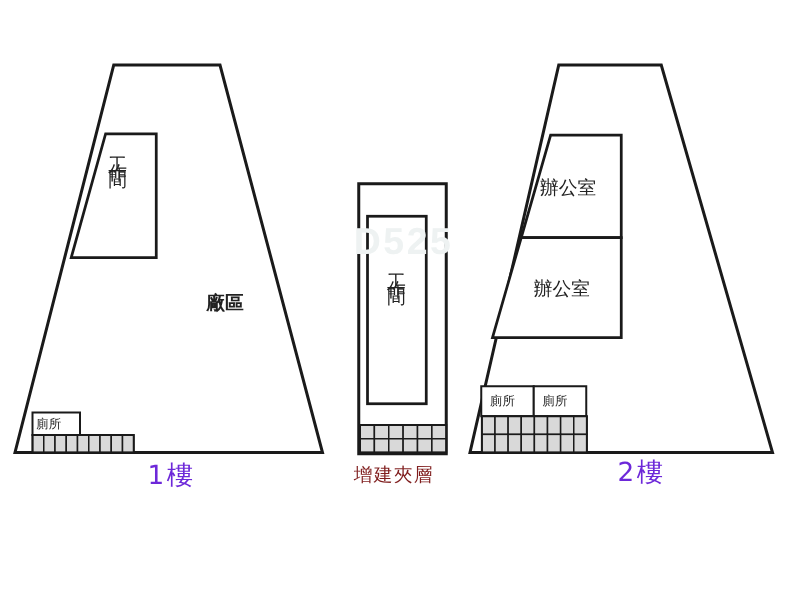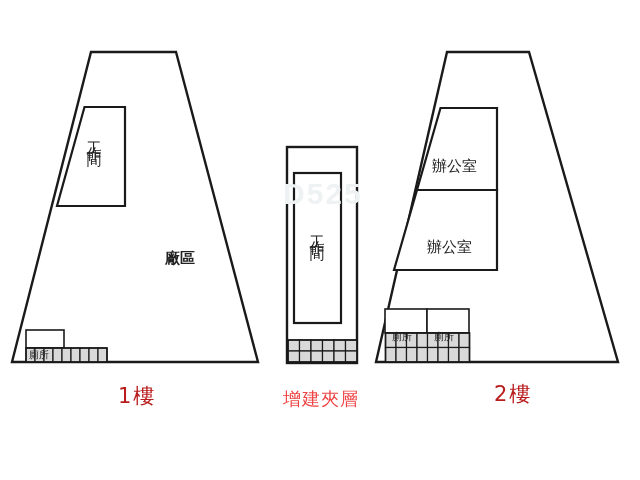--- a/index.html
+++ b/index.html
@@ -54,44 +54,43 @@
     fill: none;
     stroke: #1a1a1a;
     stroke-width: 1.6;
   }
   .lbl {
     position: absolute;
     color: #222222;
     font-family: "DejaVu Sans", "Liberation Sans", sans-serif;
     white-space: nowrap;
     user-select: none;
-    margin-top: 16px;
   }
   .lbl-vertical {
     writing-mode: vertical-rl;
     text-orientation: upright;
     letter-spacing: 6px;
     line-height: 1;
   }
   .room-label {
     font-size: 15px;
   }
   .small-label {
     font-size: 10px;
     letter-spacing: 0px;
   }
   .floor-label {
     font-size: 21px;
     letter-spacing: 2px;
-    color: #b91c1c;
+    color: #6d28d9;
   }
   .mezz-label {
-    font-size: 18px;
+    font-size: 15px;
     letter-spacing: 1px;
-    color: #ef4444;
+    color: #7f1d1d;
   }
   .watermark {
     position: absolute;
     color: #eef2f2;
     font-size: 30px;
     font-weight: bold;
     letter-spacing: 2px;
     user-select: none;
     font-family: Liberation Sans, sans-serif;
   }

